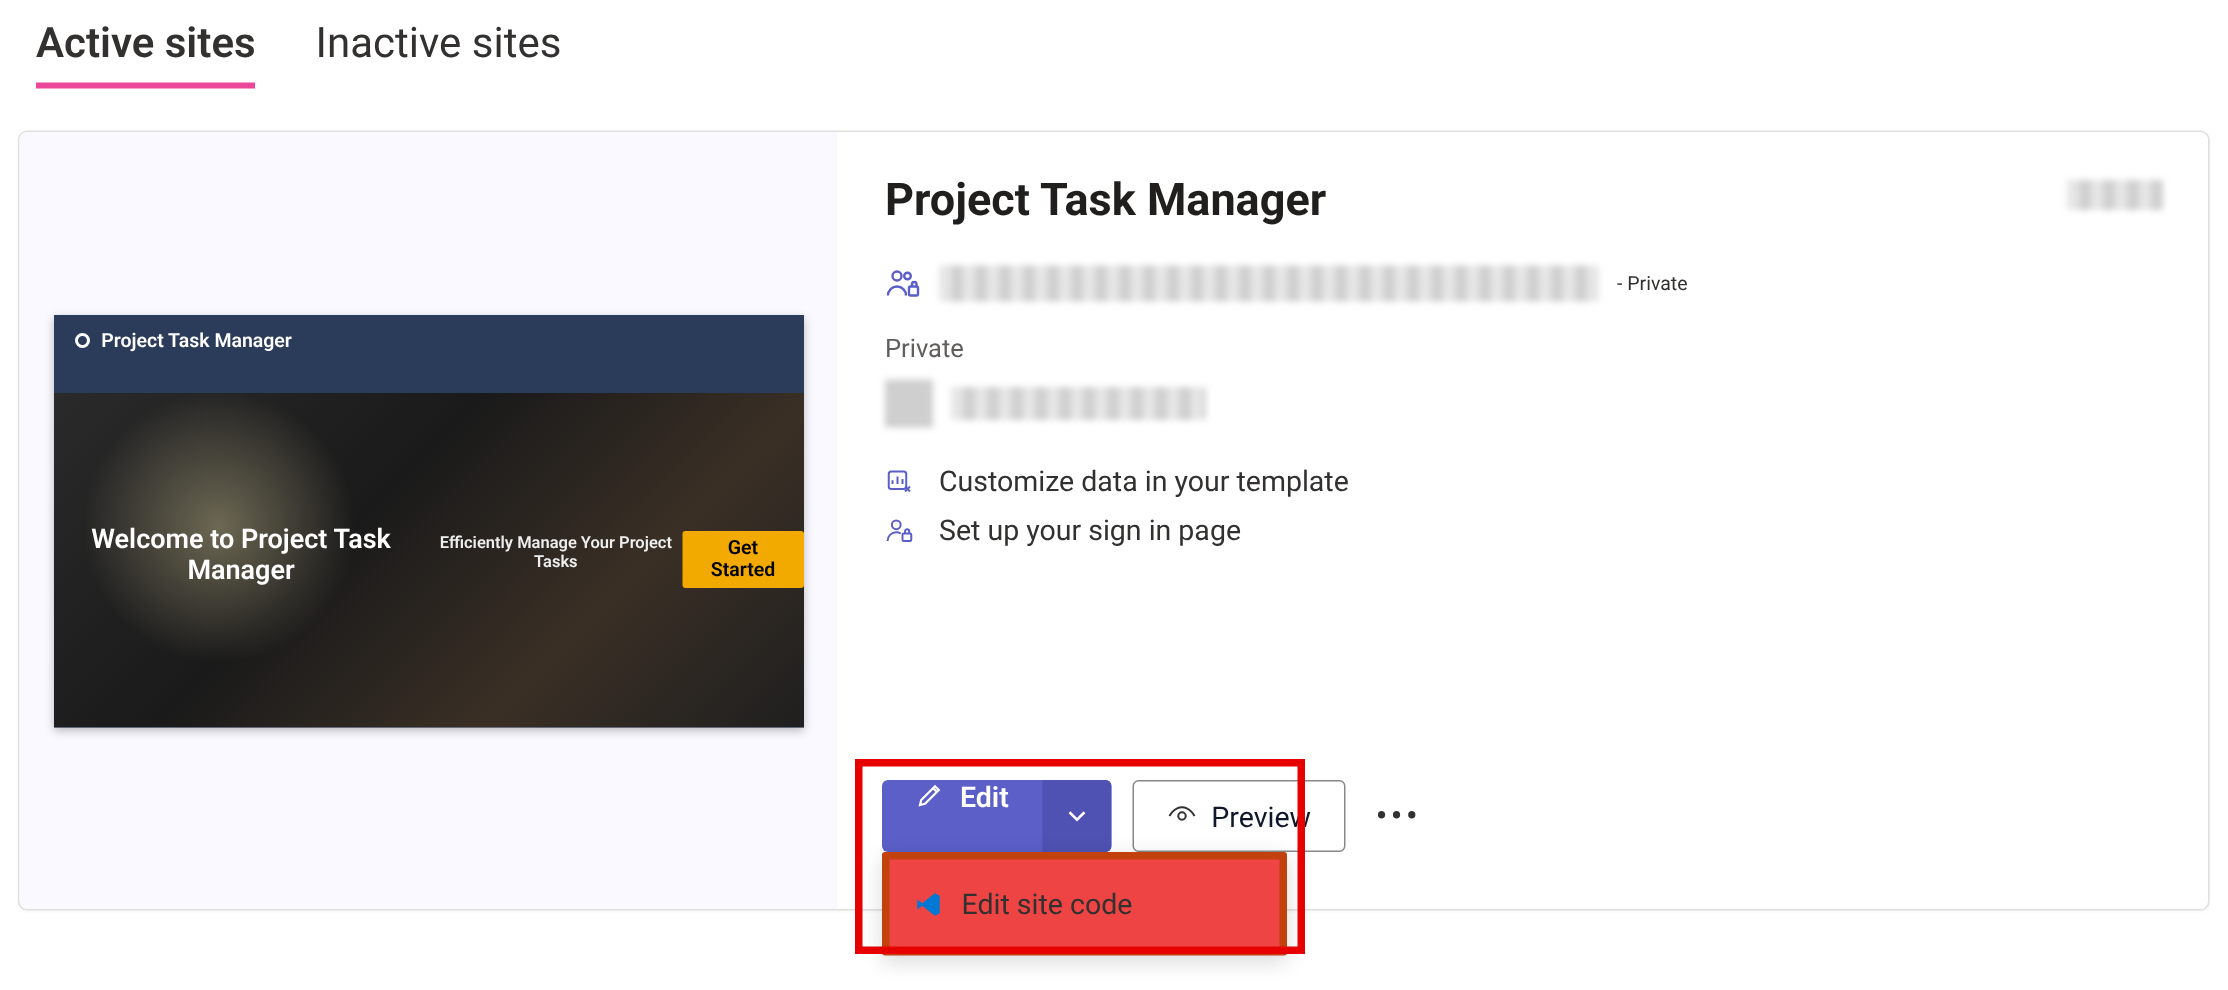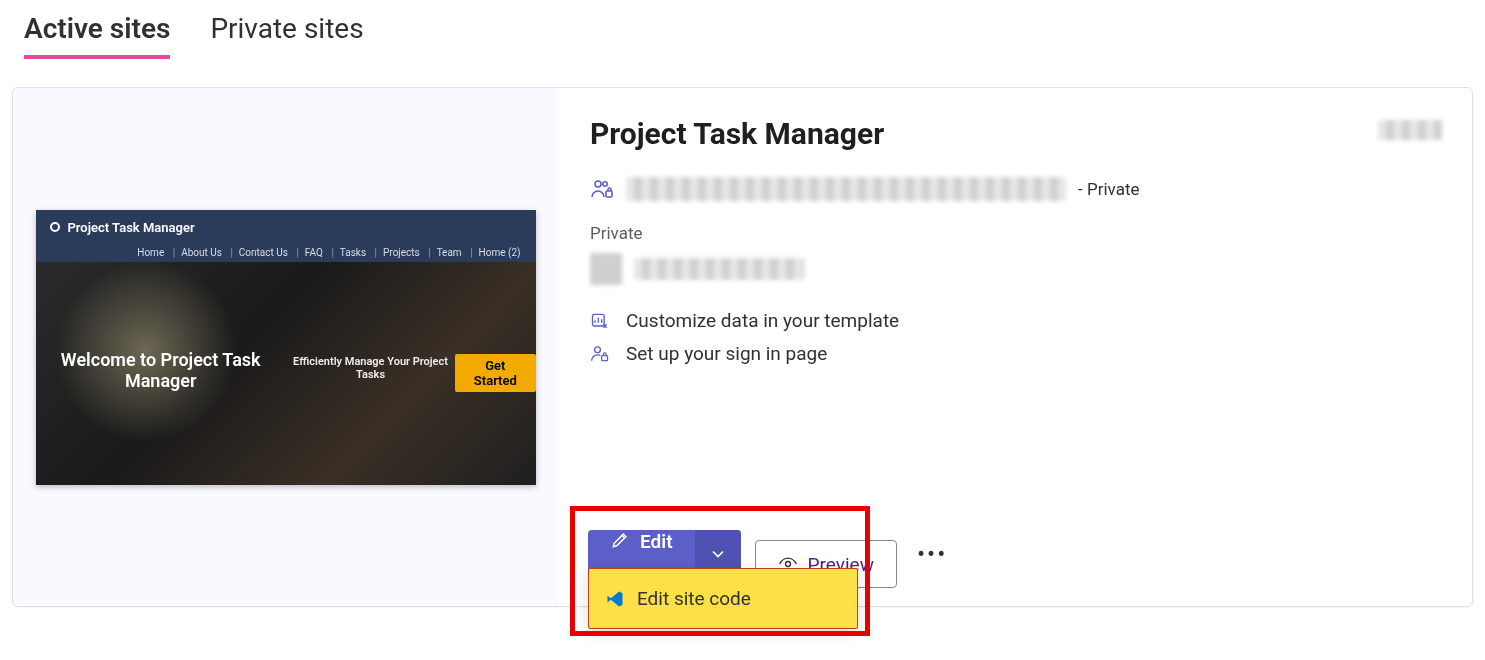--- a/index.html
+++ b/index.html
@@ -118,21 +118,21 @@
     font-size: 30px;
     font-weight: 700;
     color: #201f1e;
     margin-bottom: 26px;
   }
   .row {
     display: flex;
     align-items: center;
     gap: 12px;
     margin-bottom: 22px;
-    font-size: 17px;
+    font-size: 13px;
     color: #323130;
   }
   .pixelated {
     display: inline-block;
     height: 22px;
     background: repeating-linear-gradient(90deg, #e6e6e6 0 8px, #d0d0d0 8px 16px);
     filter: blur(2px);
     border-radius: 2px;
   }
   .pixelated.big { height: 24px; }
@@ -206,39 +206,38 @@
     display: flex;
     align-items: center;
     gap: 10px;
     height: 48px;
     padding: 0 22px;
     border: 1px solid #8a8886;
     border-radius: 4px;
     background: #fff;
     font-size: 19px;
     cursor: pointer;
-    color: #4c1d95;
-    margin-top: 20px;
+    color: #0f172a;
   }
   .more {
     font-size: 24px;
     letter-spacing: 2px;
     cursor: pointer;
     color: #323130;
     padding: 0 6px;
   }
 
   
   .dropdown {
     position: absolute;
     left: 30px;
     top: 480px;
     width: 270px;
-    background: #fde047;
-    border: 1px solid #c2410c;
+    background: #ef4444;
+    border: 5px solid #c2410c;
     box-shadow: 0 4px 14px rgba(0,0,0,0.15);
     border-radius: 2px;
     padding: 6px 0;
   }
   .dropdown-item {
     display: flex;
     align-items: center;
     gap: 12px;
     padding: 12px 16px;
     font-size: 19px;
@@ -272,40 +271,30 @@
   svg { display: block; }
   .ico-sm { width: 20px; height: 20px; }
   .ico-md { width: 24px; height: 24px; }
 
 </style>
 </head>
 <body>
 
 <div class="tabs">
   <div class="tab active">Active sites</div>
-  <div class="tab">Private sites</div>
+  <div class="tab">Inactive sites</div>
 </div>
 
 <div class="card">
 
   <div class="thumb-pane">
     <div class="thumb">
       <div class="thumb-header">
         <span class="dot"></span>
         <span>Project Task Manager</span>
-      </div>
-      <div class="thumb-nav">
-        <span>Home</span>
-        <span>About Us</span>
-        <span>Contact Us</span>
-        <span>FAQ</span>
-        <span>Tasks</span>
-        <span>Projects</span>
-        <span>Team</span>
-        <span>Home (2)</span>
       </div>
       <div class="thumb-hero">
         <h2>Welcome to Project Task Manager</h2>
         <p>Efficiently Manage Your Project Tasks</p>
         <span class="btn">Get Started</span>
       </div>
     </div>
   </div>
 
   <div class="detail">

